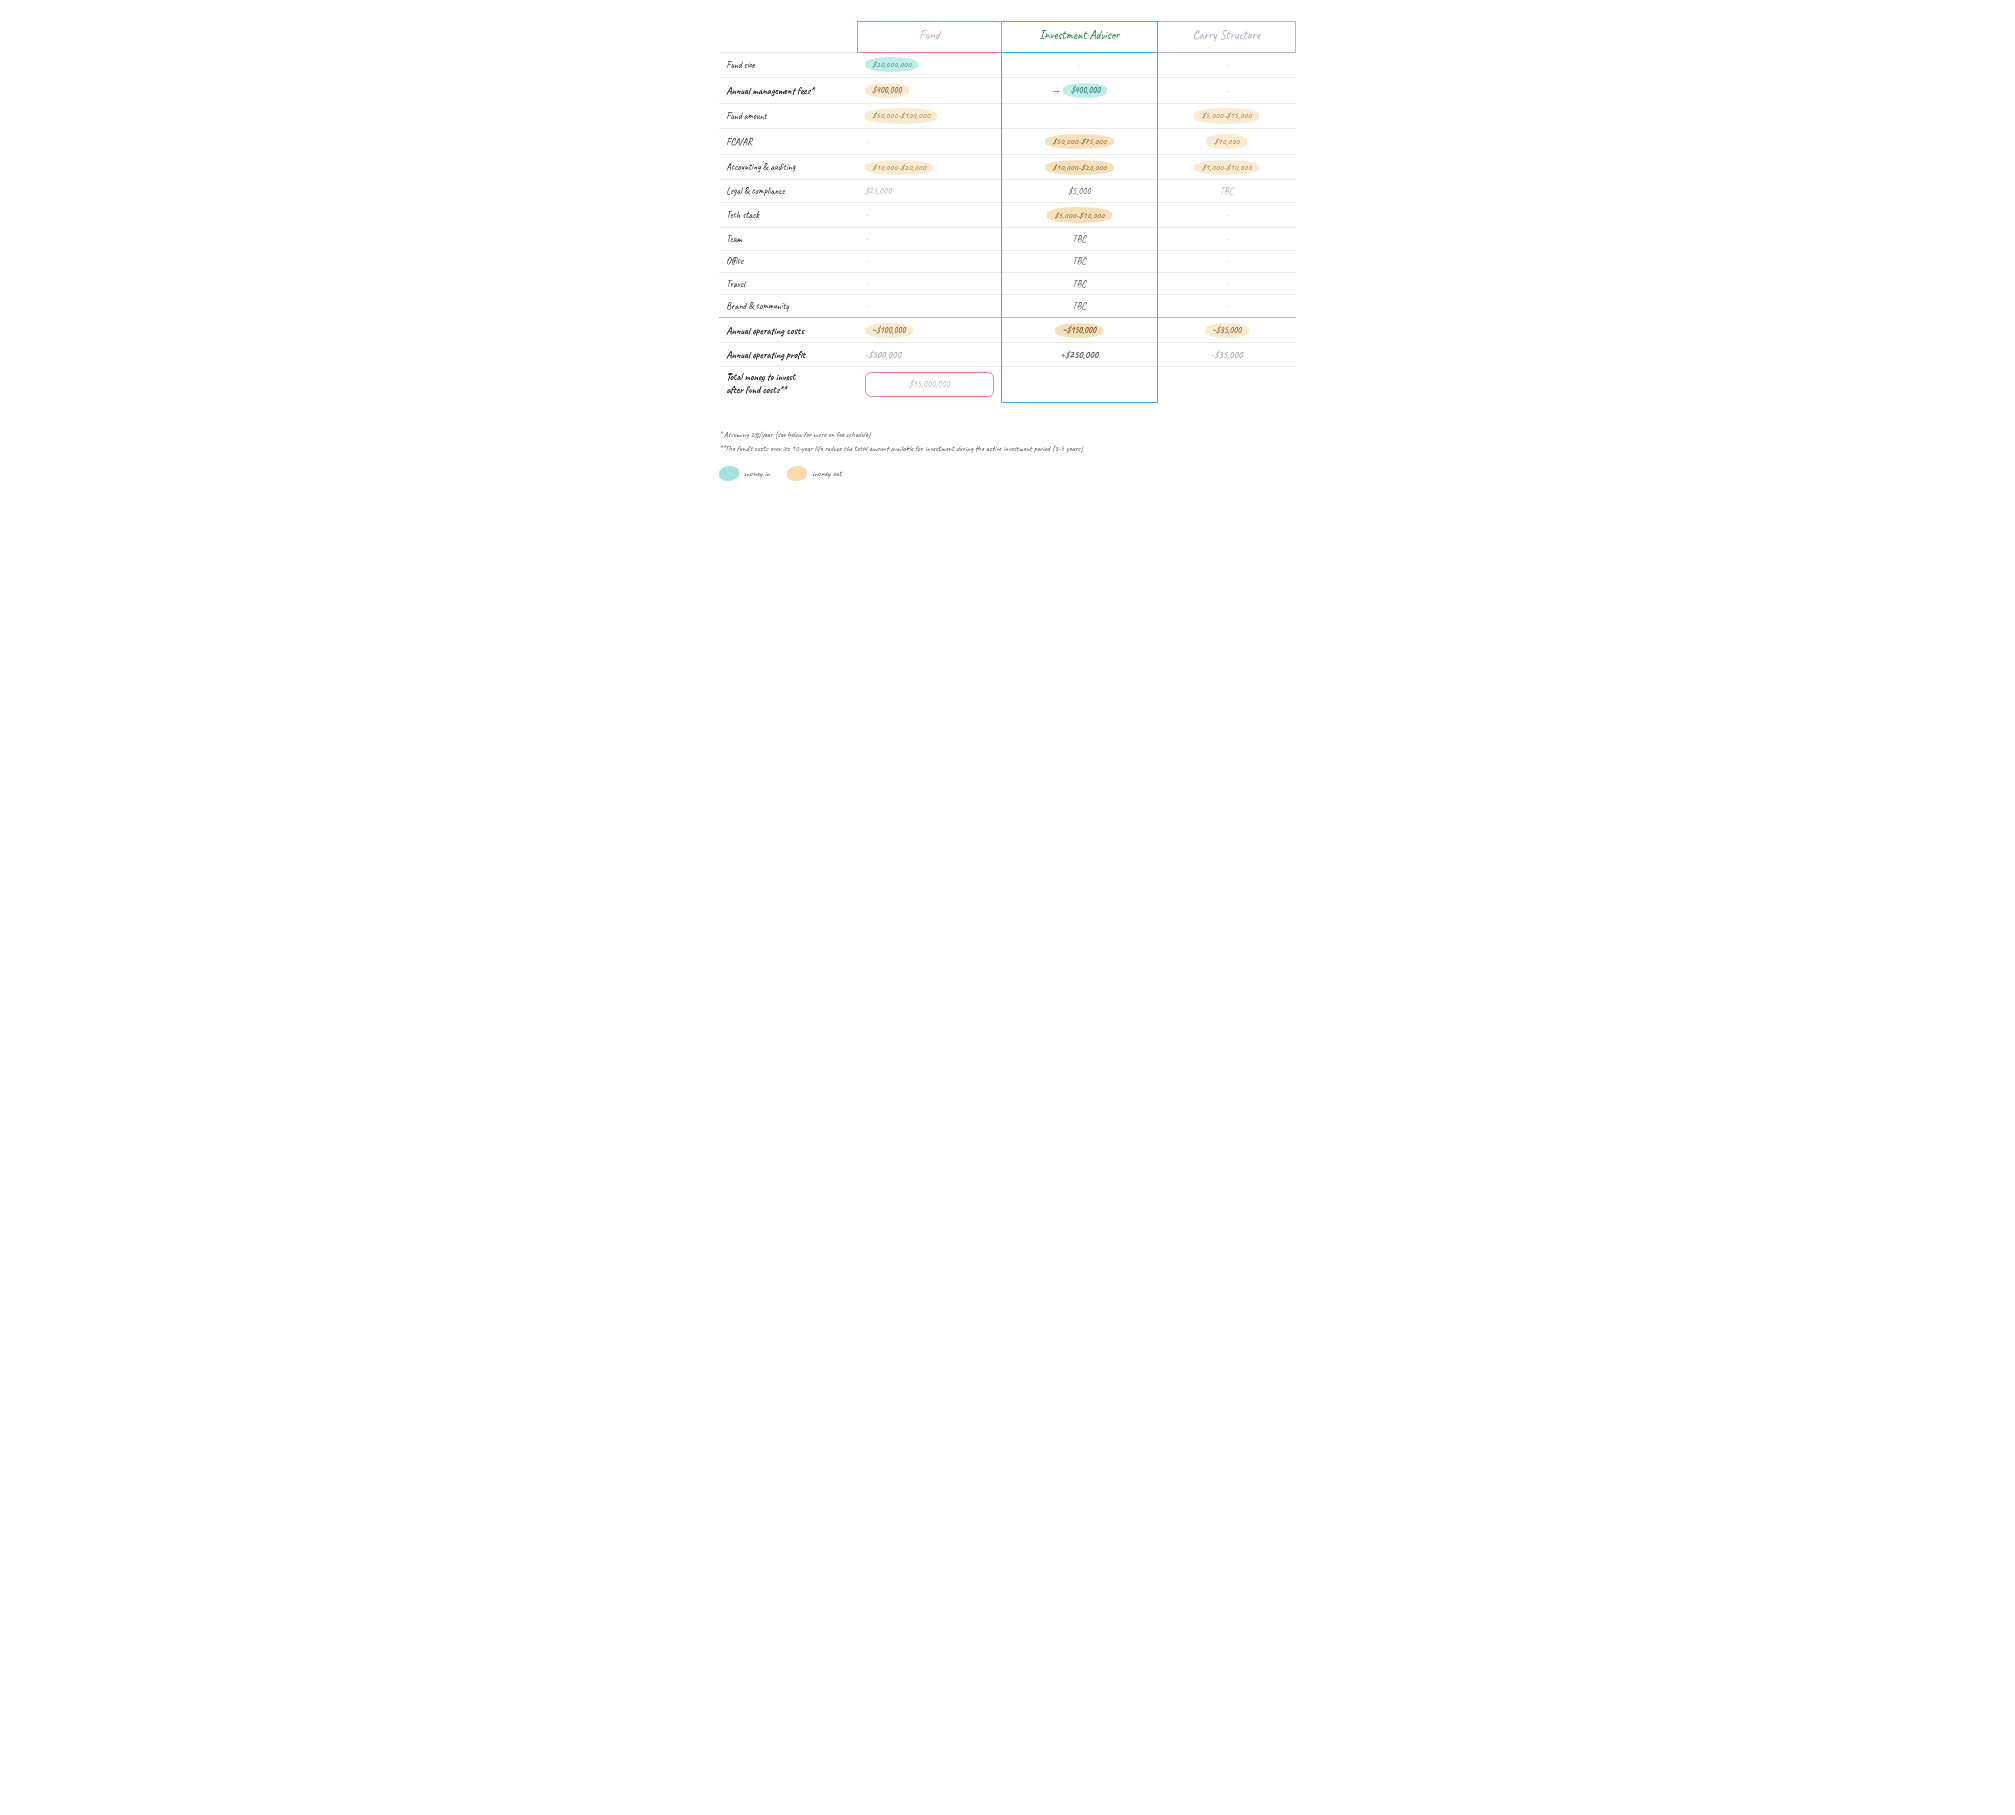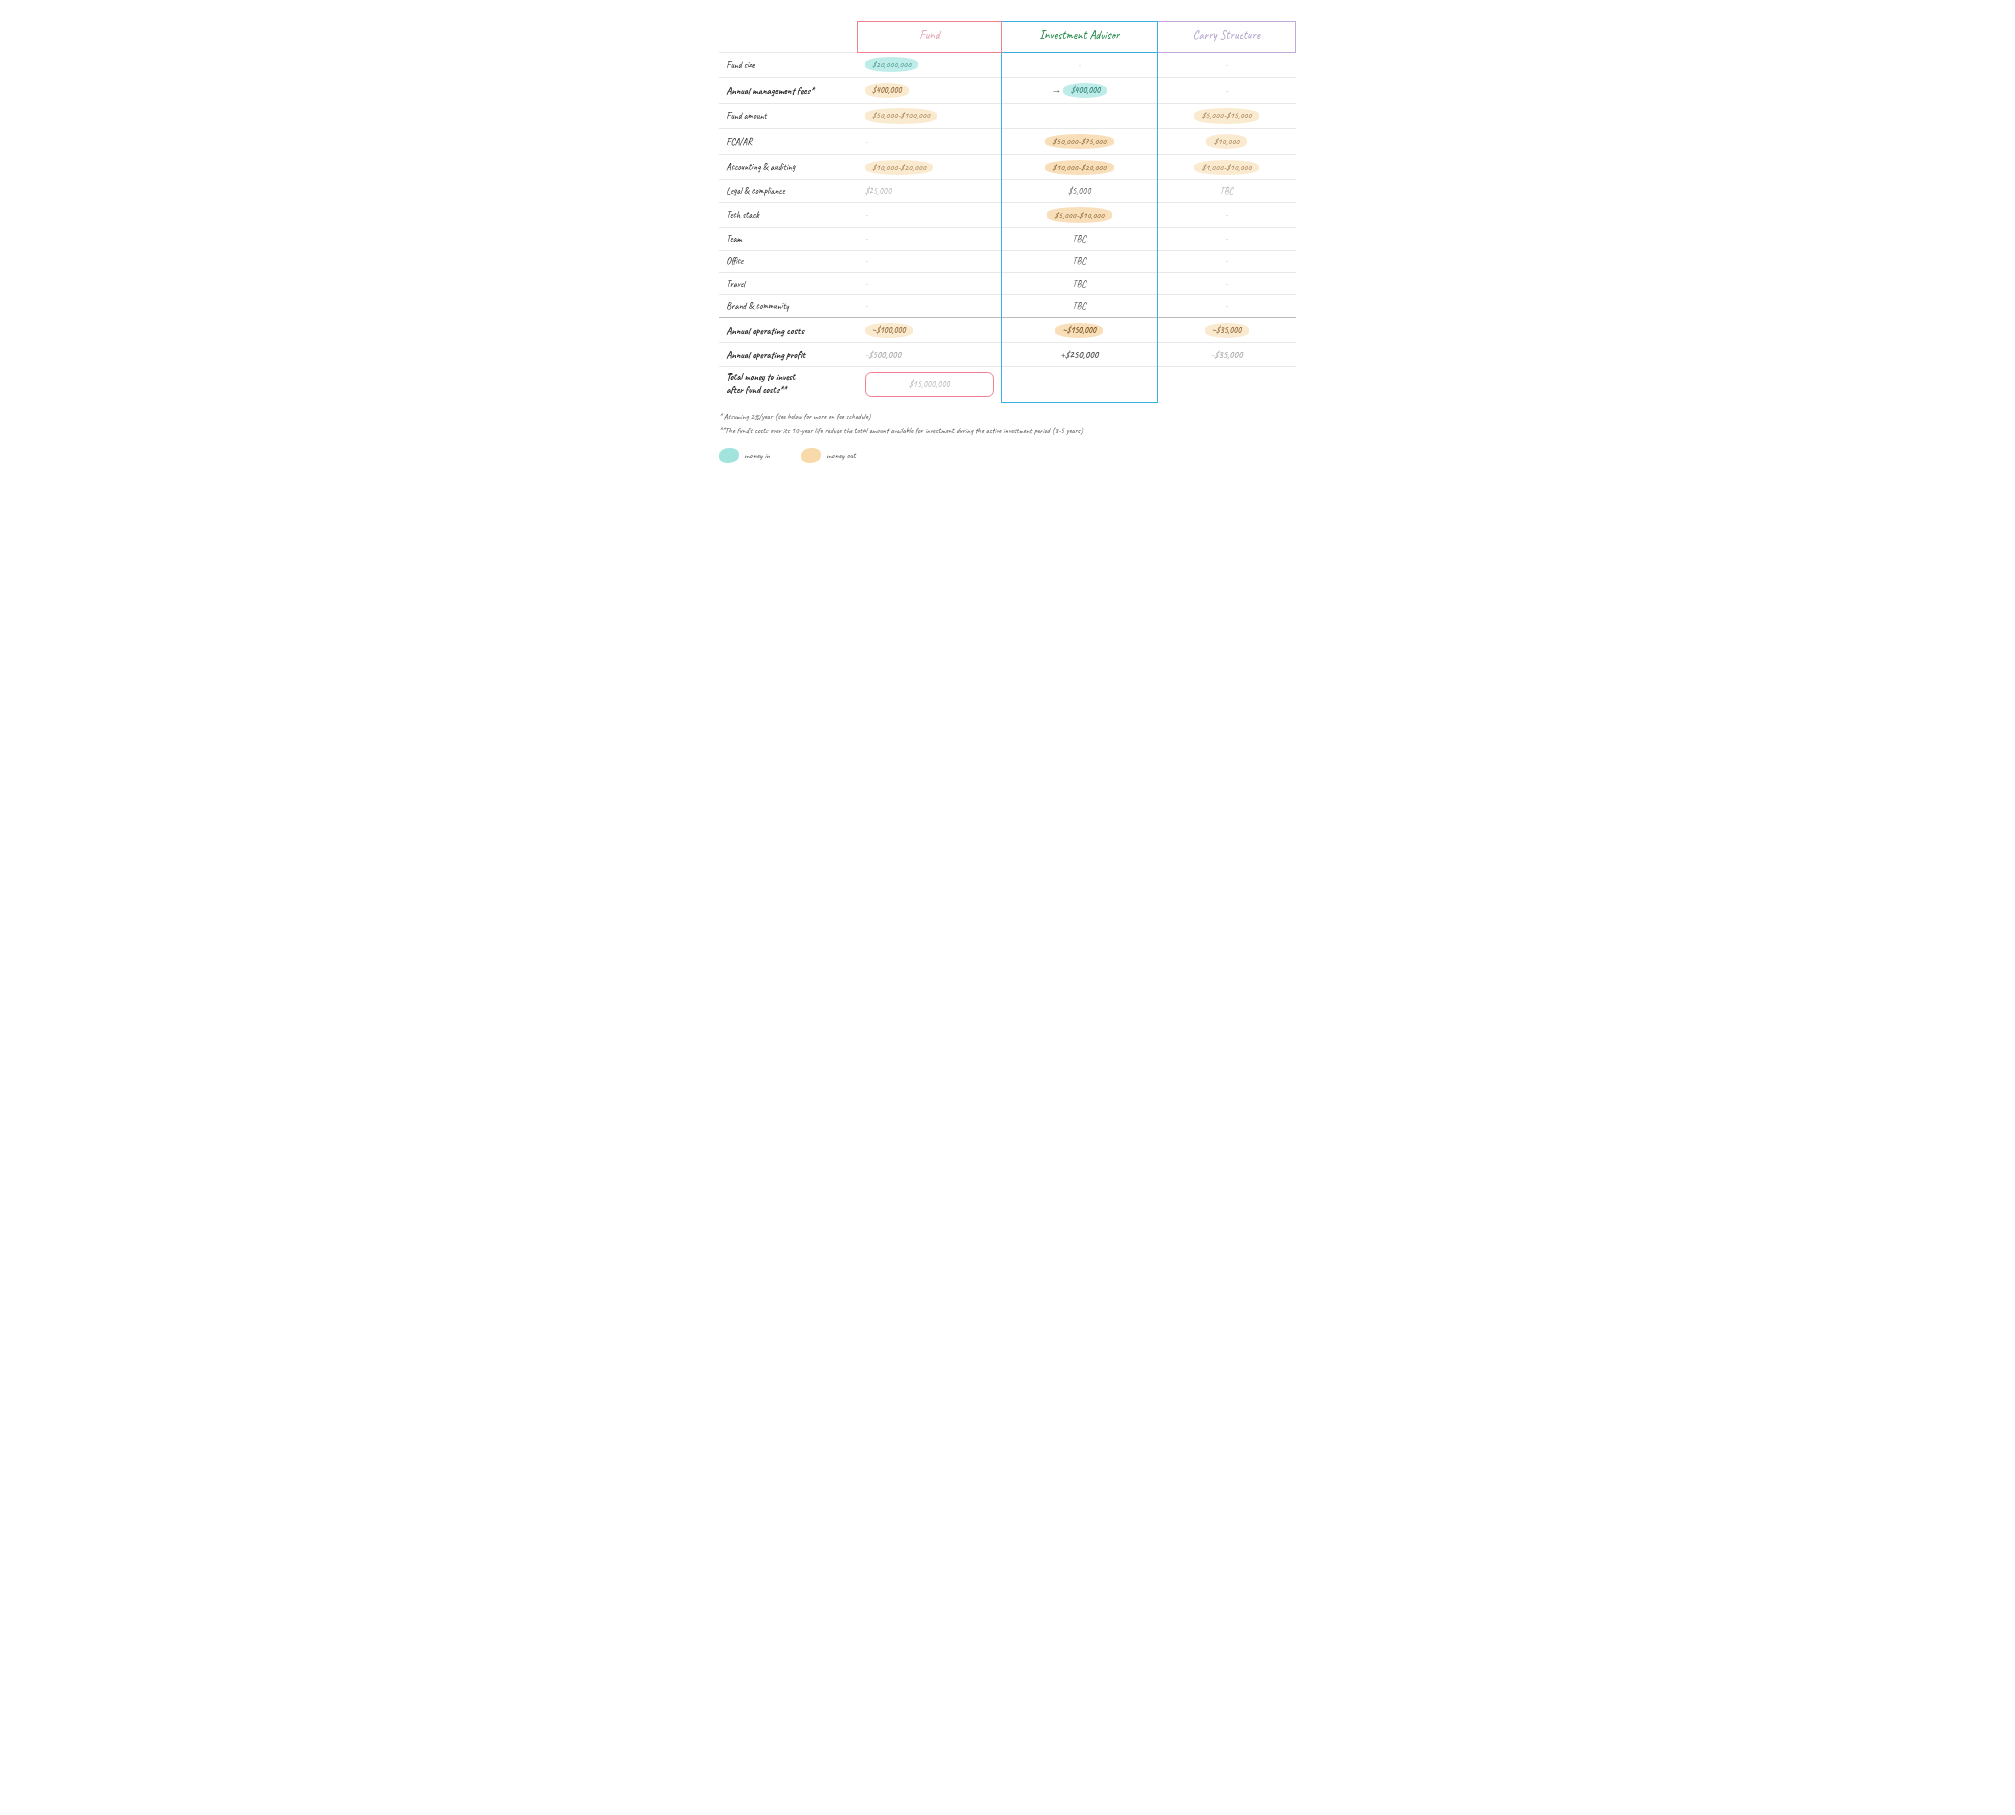--- a/index.html
+++ b/index.html
@@ -140,32 +140,32 @@
 
     .total-fund-cell {
       border: 1.3px solid #f08090;
       border-radius: 6.3px;
       text-align: center;
       padding: 5.2px 7.3px;
     }
 
     
     .footnotes {
-      margin-top: 6px;
+      margin-top: 24px;
       color: #555;
       font-size: 0.95rem;
       line-height: 1.8;
     }
 
     
     .legend {
       margin-top: 10.5px;
       display: flex;
       align-items: center;
-      gap: 31px;
+      gap: 17px;
       font-size: 1.05rem;
       color: #555;
     }
 
     .legend-item {
       display: flex;
       align-items: center;
       gap: 5.2px;
     }
 

